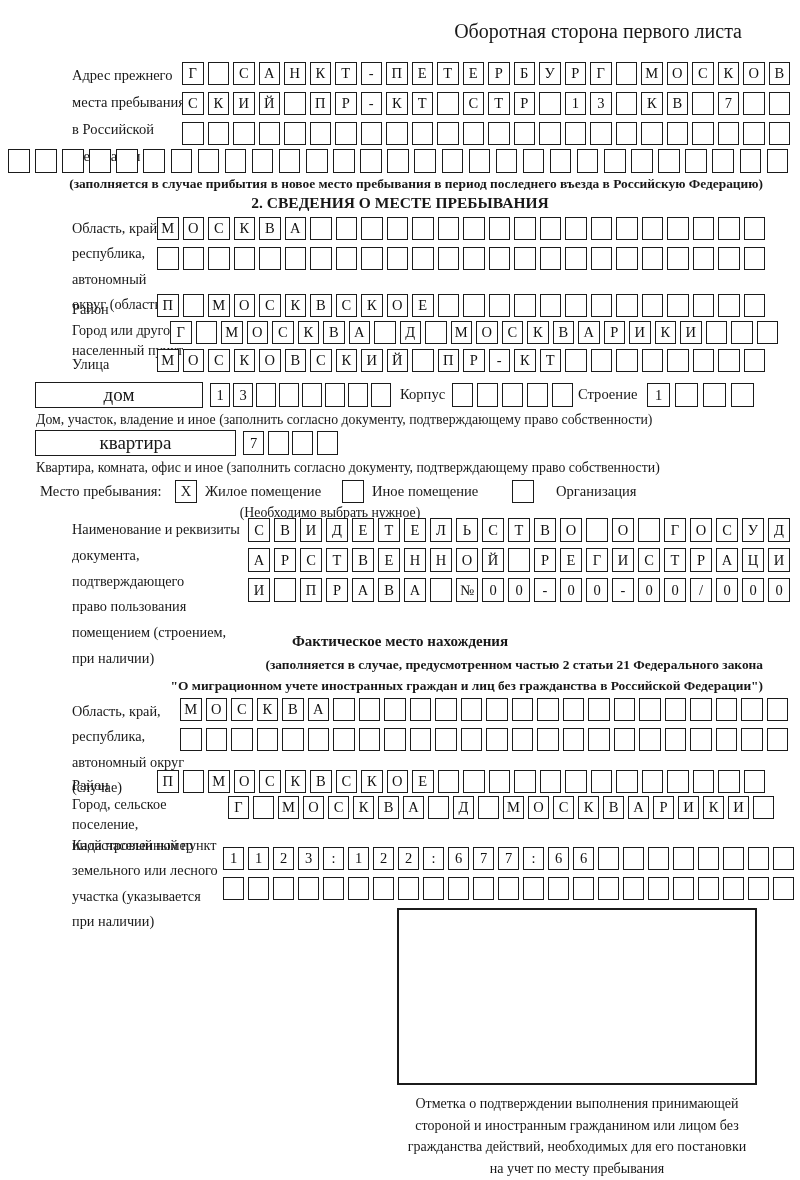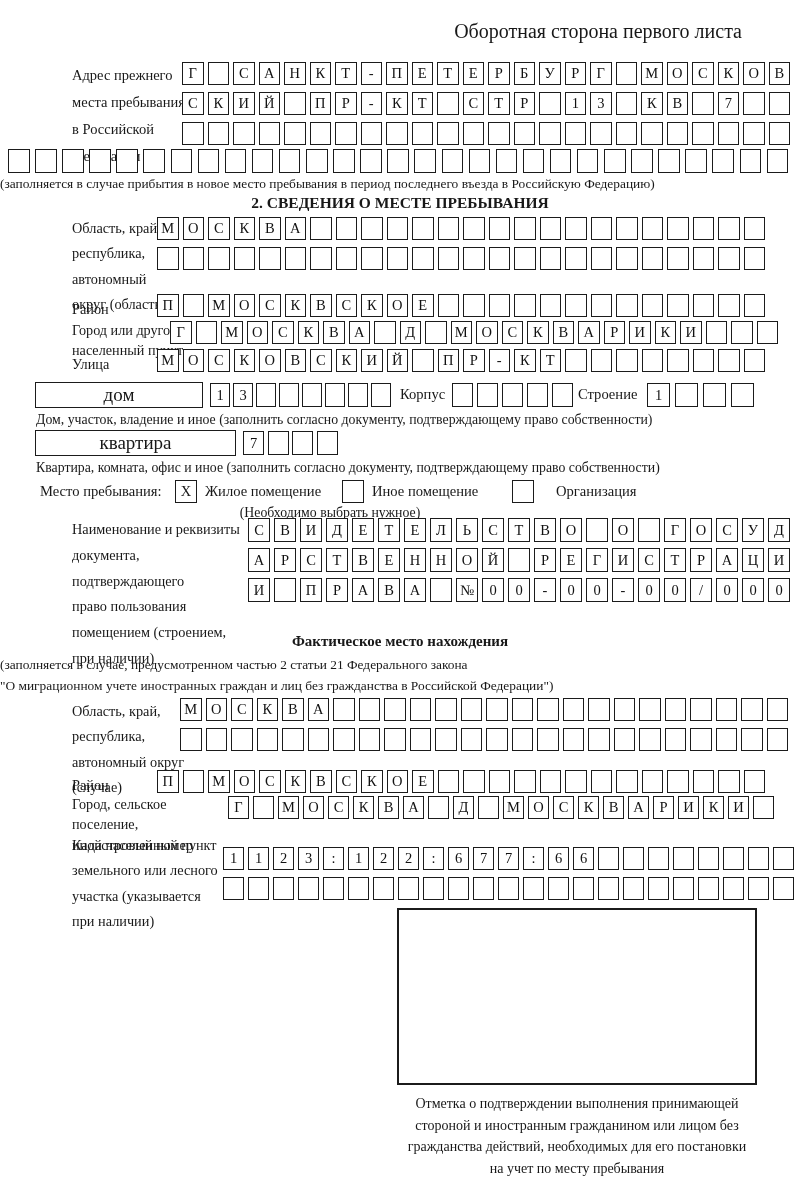--- a/index.html
+++ b/index.html
@@ -4,21 +4,21 @@
 <style>
   html,body{margin:0;padding:0;background:#fff;}
   .page{
     position:relative;width:800px;height:1180px;background:#fff;
     font-family:"Liberation Serif","DejaVu Serif",serif;color:#181818;overflow:hidden;
   }
   .abs{position:absolute;}
   .lbl{font-size:14.5px;line-height:27px;}
   .lbl2{font-size:14.3px;line-height:25.4px;}
   .lbl3{font-size:14.2px;line-height:20.4px;}
-  .note{font-size:13.4px;text-align:left;width:763px;left:0;}
+  .note{font-size:13.4px;text-align:right;width:763px;left:0;font-weight:bold;}
   .hdr{font-size:15.5px;font-weight:bold;text-align:center;width:800px;left:0;}
   .cap{font-size:13.8px;}
   .cr{position:absolute;display:flex;}
   .cr .cell{
     box-sizing:border-box;border:1.6px solid #1b1b1b;background:#fff;
     display:flex;align-items:center;justify-content:center;
     font-size:14.5px;line-height:1;color:#111;flex:0 0 auto;
   }
   .std{column-gap:4px;}        .std .cell{width:21.5px;height:23px;}
   .wide{column-gap:5.6px;}     .wide .cell{width:21.5px;height:24px;}

